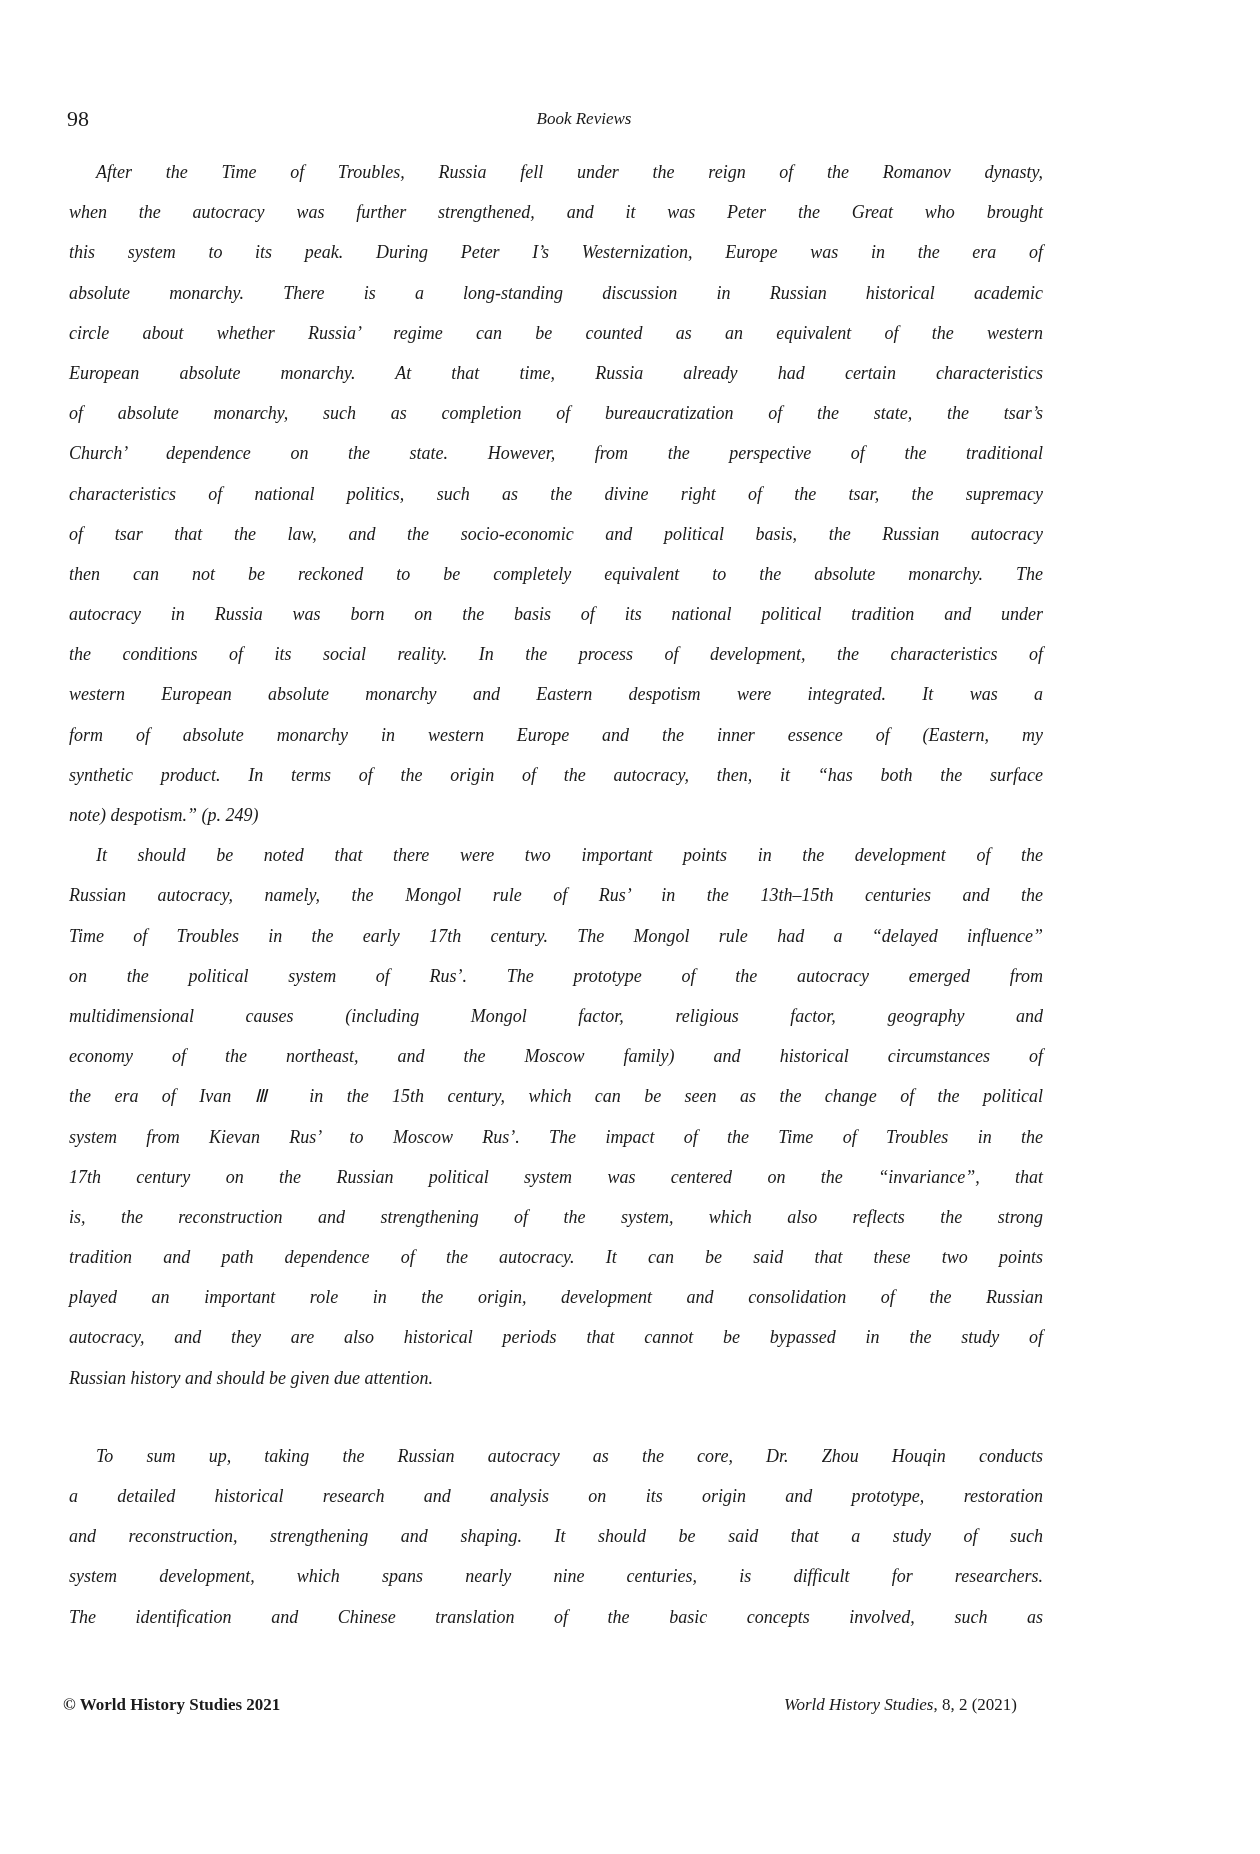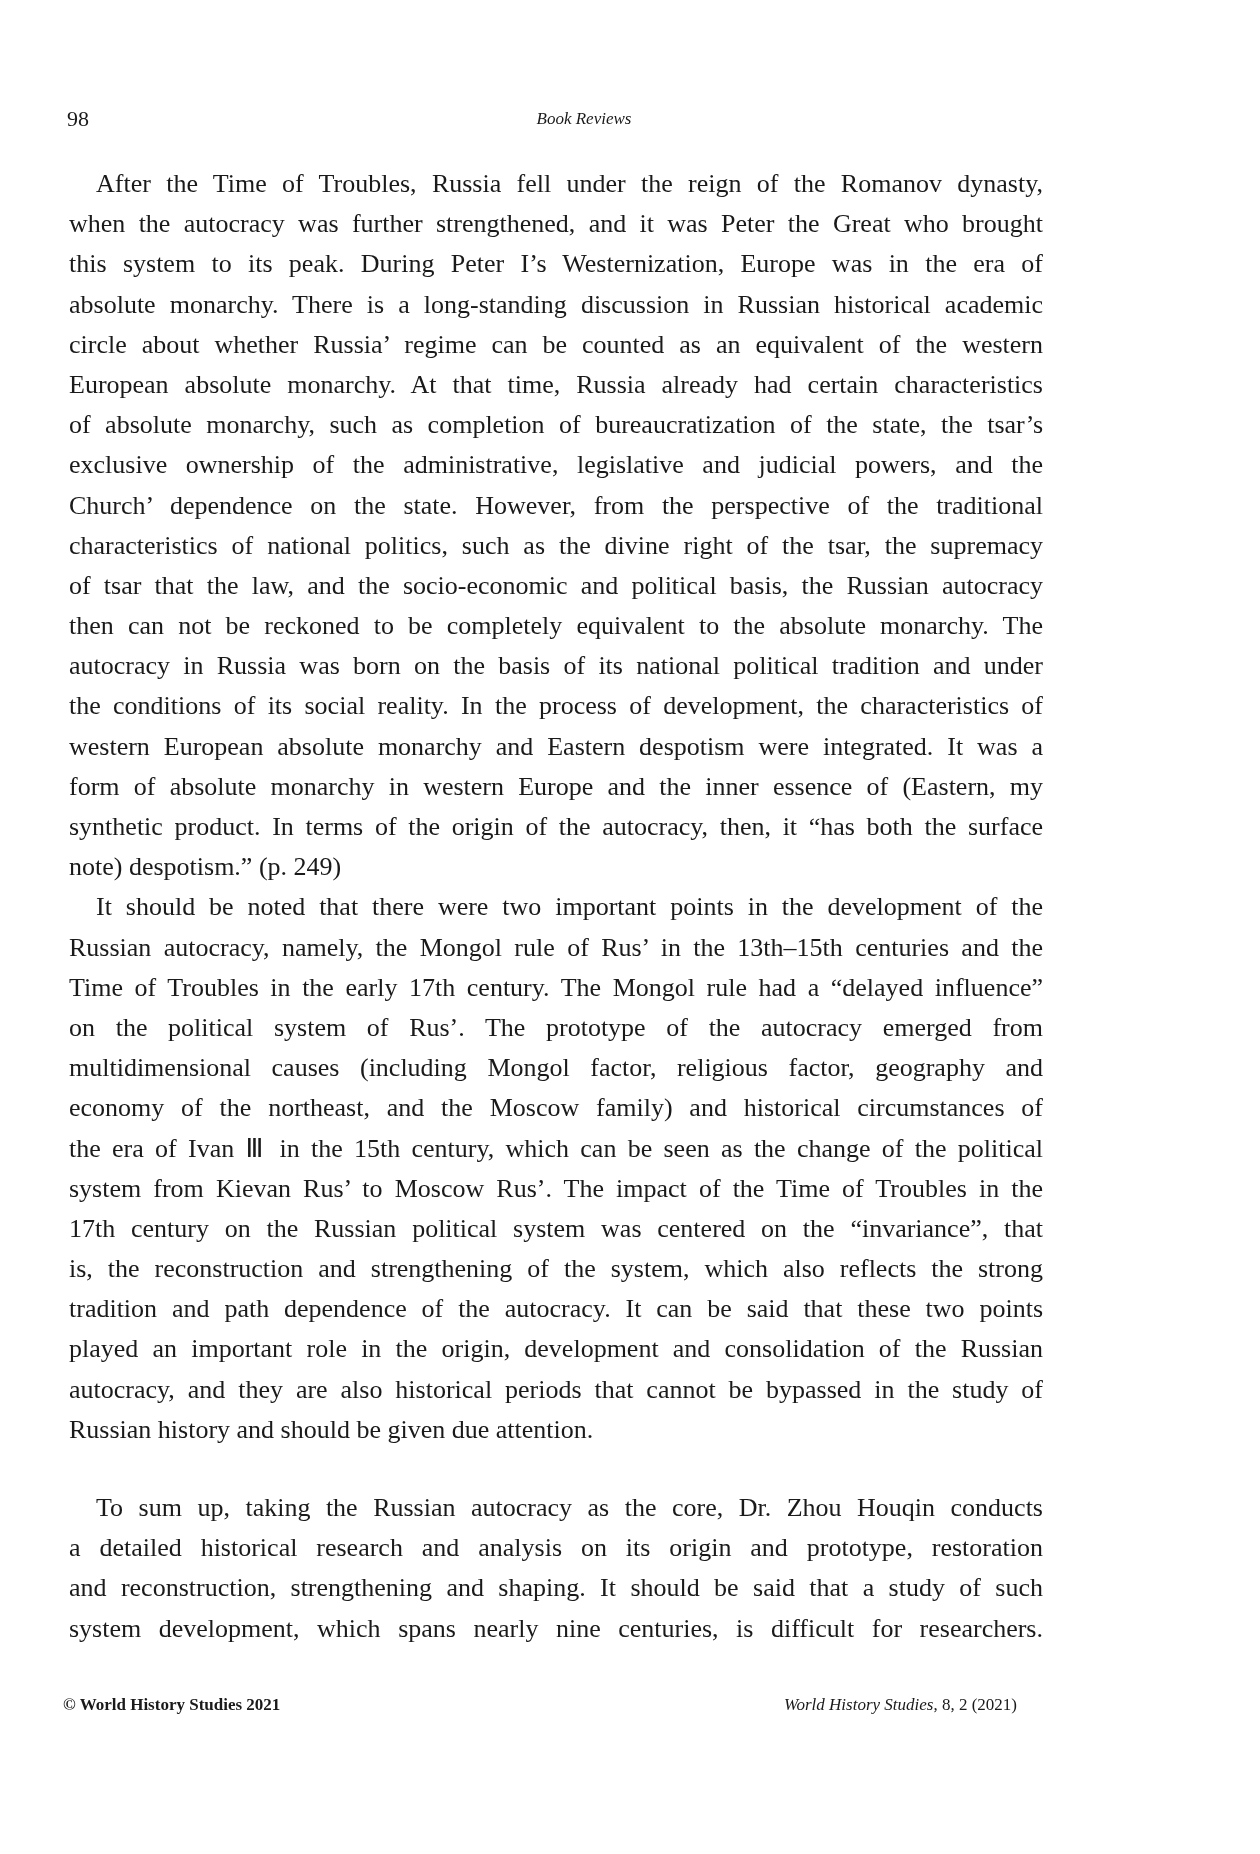--- a/index.html
+++ b/index.html
@@ -1,19 +1,19 @@
 <!DOCTYPE html>
 <html><head>
 <meta charset="utf-8">
 <style>
   html, body { margin: 0; padding: 0; background: #ffffff; }
   body { width: 1260px; height: 1854px; position: relative; overflow: hidden; color: #1a1a1a; font-family: "Liberation Serif", serif; }
   .page-number { position: absolute; left: 67px; top: 104px; font-size: 22px; line-height: 30px; }
   .running-head { position: absolute; left: 0; width: 1168px; top: 104px; text-align: center; font-size: 17px; font-style: italic; line-height: 30px; }
-  .body-text { position: absolute; left: 69px; width: 974px; top: 164px; font-size: 26px; }
+  .body-text { position: absolute; left: 69px; width: 974px; top: 152px; font-size: 18px; font-style: italic; }
   .line { height: 40.2px; line-height: 40.2px; white-space: nowrap; text-align: justify; text-align-last: justify; word-spacing: 0; }
   .line.last { text-align-last: left; }
   .line.indent { padding-left: 27px; }
   .para-gap { height: 38px; }
   .para-tight { height: 0px; }
   .footer-left { position: absolute; left: 63px; top: 1694px; font-size: 17px; line-height: 22px; font-weight: bold; }
   .footer-right { position: absolute; right: 243px; top: 1694px; font-size: 17px; line-height: 22px; }
   .footer-right .journal { font-style: italic; }
 </style>
 </head>
@@ -24,21 +24,20 @@
 
 <div class="body-text">
   <div id="para-0">
       <div class="line indent">After the Time of Troubles, Russia fell under the reign of the Romanov dynasty,</div>
       <div class="line">when the autocracy was further strengthened, and it was Peter the Great who brought</div>
       <div class="line">this system to its peak. During Peter I’s Westernization, Europe was in the era of</div>
       <div class="line">absolute monarchy. There is a long-standing discussion in Russian historical academic</div>
       <div class="line">circle about whether Russia’ regime can be counted as an equivalent of the western</div>
       <div class="line">European absolute monarchy. At that time, Russia already had certain characteristics</div>
       <div class="line">of absolute monarchy, such as completion of bureaucratization of the state, the tsar’s</div>
-      <div class="line">exclusive ownership of the administrative, legislative and judicial powers, and the</div>
       <div class="line">Church’ dependence on the state. However, from the perspective of the traditional</div>
       <div class="line">characteristics of national politics, such as the divine right of the tsar, the supremacy</div>
       <div class="line">of tsar that the law, and the socio-economic and political basis, the Russian autocracy</div>
       <div class="line">then can not be reckoned to be completely equivalent to the absolute monarchy. The</div>
       <div class="line">autocracy in Russia was born on the basis of its national political tradition and under</div>
       <div class="line">the conditions of its social reality. In the process of development, the characteristics of</div>
       <div class="line">western European absolute monarchy and Eastern despotism were integrated. It was a</div>
       <div class="line">form of absolute monarchy in western Europe and the inner essence of (Eastern, my</div>
       <div class="line">synthetic product. In terms of the origin of the autocracy, then, it “has both the surface</div>
       <div class="line last">note) despotism.” (p. 249)</div>
@@ -59,17 +58,18 @@
       <div class="line">played an important role in the origin, development and consolidation of the Russian</div>
       <div class="line">autocracy, and they are also historical periods that cannot be bypassed in the study of</div>
       <div class="line last">Russian history and should be given due attention.</div>
     </div>
   <div class="para-gap"></div>
   <div id="para-2">
       <div class="line indent">To sum up, taking the Russian autocracy as the core, Dr. Zhou Houqin conducts</div>
       <div class="line">a detailed historical research and analysis on its origin and prototype, restoration</div>
       <div class="line">and reconstruction, strengthening and shaping. It should be said that a study of such</div>
       <div class="line">system development, which spans nearly nine centuries, is difficult for researchers.</div>
+      <div class="line">The identification and Chinese translation of the basic concepts involved, such as</div>
     </div>
 </div>
 
 <div class="footer-left">© World History Studies 2021</div>
 <div class="footer-right"><span class="journal">World History Studies</span><span>, 8, 2 (2021)</span></div>
 
 </body></html>

